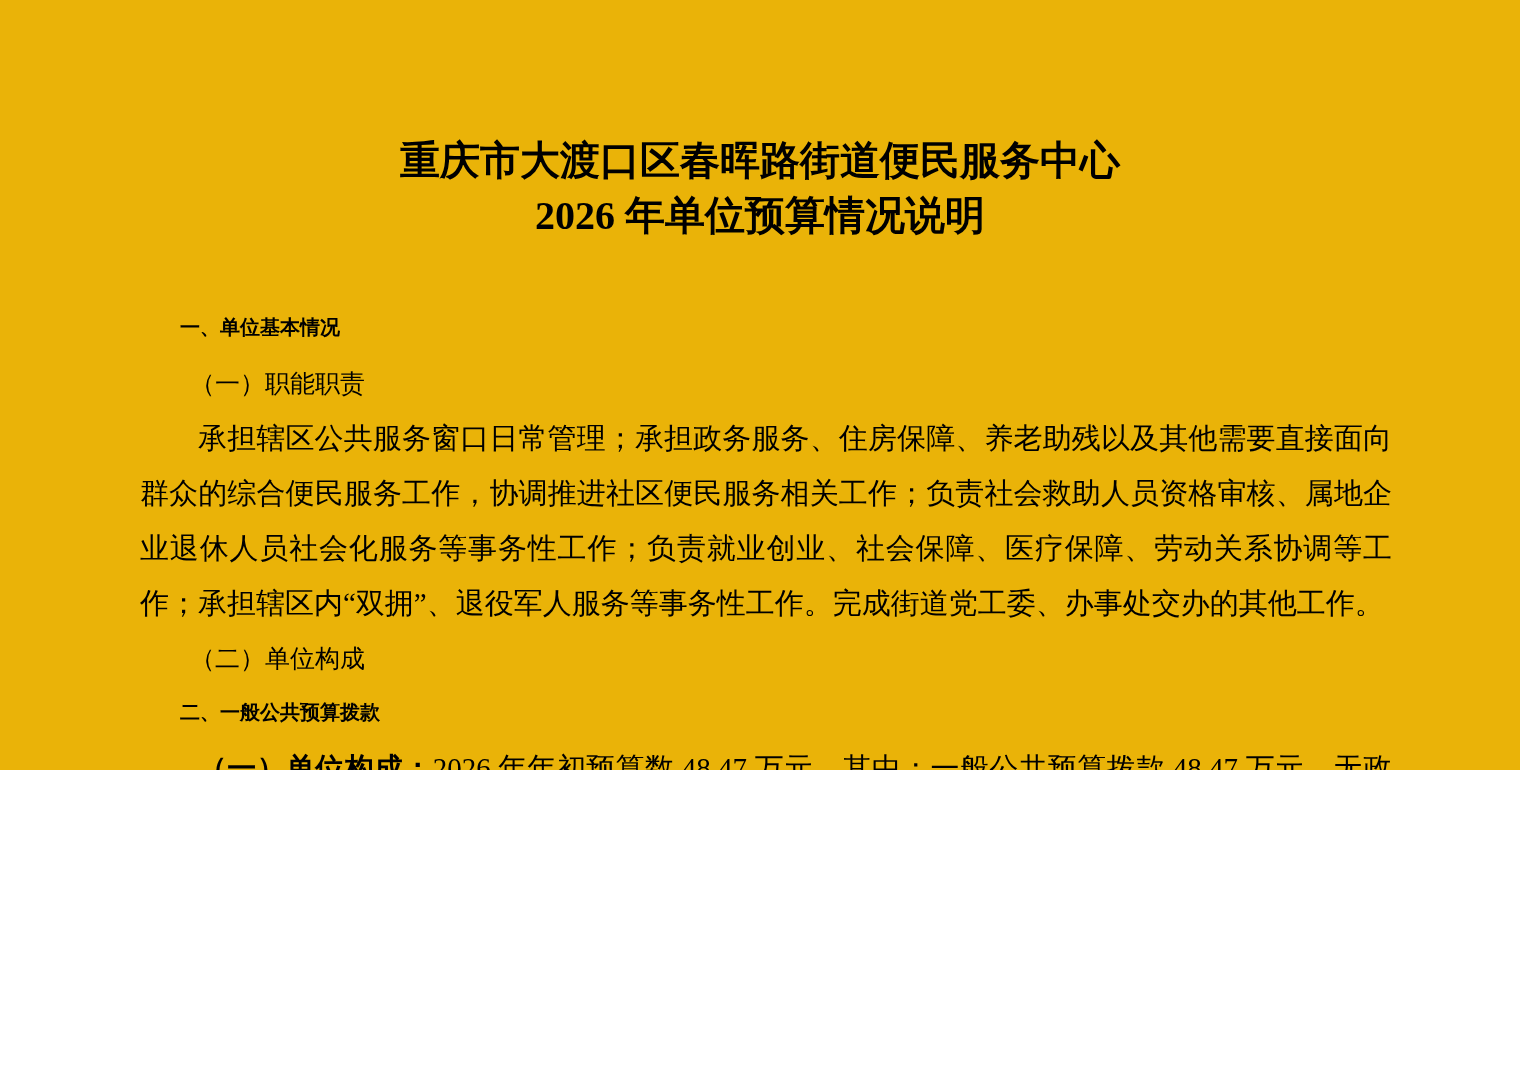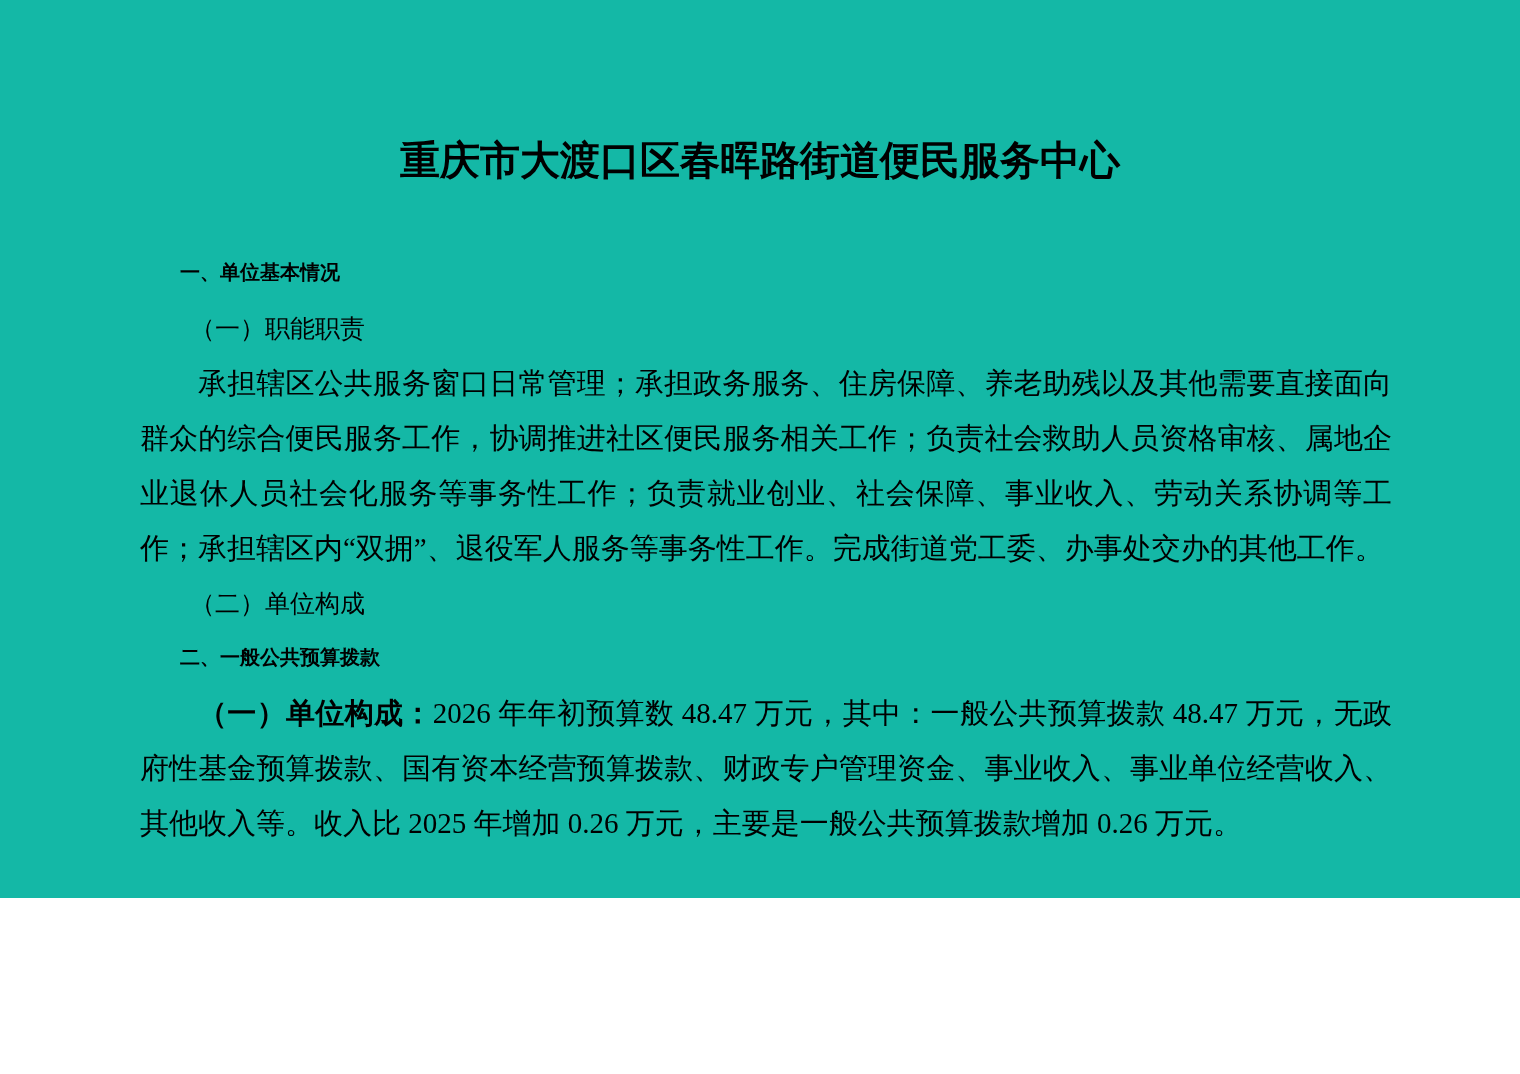--- a/index.html
+++ b/index.html
@@ -1,21 +1,21 @@
 <!DOCTYPE html>
 <html><head>
 <meta charset="utf-8">
 <style>
   * { box-sizing: border-box; }
   html, body { margin: 0; padding: 0; background: #ffffff; }
   .page {
     position: relative;
     width: 1520px;
-    height: 898px;
-    background: #14b8a6;
+    height: 770px;
+    background: #eab308;
     color: #000000;
     overflow: hidden;
     font-family: "Liberation Serif", "DejaVu Serif", serif;
   }
   .title {
     margin: 133px 0 0 0;
     text-align: center;
     font-size: 40px;
     line-height: 55px;
     font-weight: bold;
@@ -62,29 +62,30 @@
     font-family: "Liberation Serif", "DejaVu Serif", serif;
   }
 </style>
 </head>
 <body>
 
 <div class="page">
 
   <h1 class="title">
     <span class="title-line">重庆市大渡口区春晖路街道便民服务中心</span>
+    <span class="title-line">2026 年单位预算情况说明</span>
   </h1>
 
   <div class="content">
 
     <h2>一、单位基本情况</h2>
 
     <h3>（一）职能职责</h3>
 
-    <p>承担辖区公共服务窗口日常管理；承担政务服务、住房保障、养老助残以及其他需要直接面向群众的综合便民服务工作，协调推进社区便民服务相关工作；负责社会救助人员资格审核、属地企业退休人员社会化服务等事务性工作；负责就业创业、社会保障、事业收入、劳动关系协调等工作；承担辖区内“双拥”、退役军人服务等事务性工作。完成街道党工委、办事处交办的其他工作。</p>
+    <p>承担辖区公共服务窗口日常管理；承担政务服务、住房保障、养老助残以及其他需要直接面向群众的综合便民服务工作，协调推进社区便民服务相关工作；负责社会救助人员资格审核、属地企业退休人员社会化服务等事务性工作；负责就业创业、社会保障、医疗保障、劳动关系协调等工作；承担辖区内“双拥”、退役军人服务等事务性工作。完成街道党工委、办事处交办的其他工作。</p>
 
     <h3>（二）单位构成</h3>
 
 
     <h2>二、一般公共预算拨款</h2>
 
     <p><span class="label-bold">（一）单位构成：</span><span>2026 年年初预算数 48.47 万元，其中：一般公共预算拨款 48.47 万元，无政府性基金预算拨款、国有资本经营预算拨款、财政专户管理资金、事业收入、事业单位经营收入、其他收入等。收入比 2025 年增加 0.26 万元，主要是一般公共预算拨款增加 0.26 万元。</span></p>
 
   </div>
 

